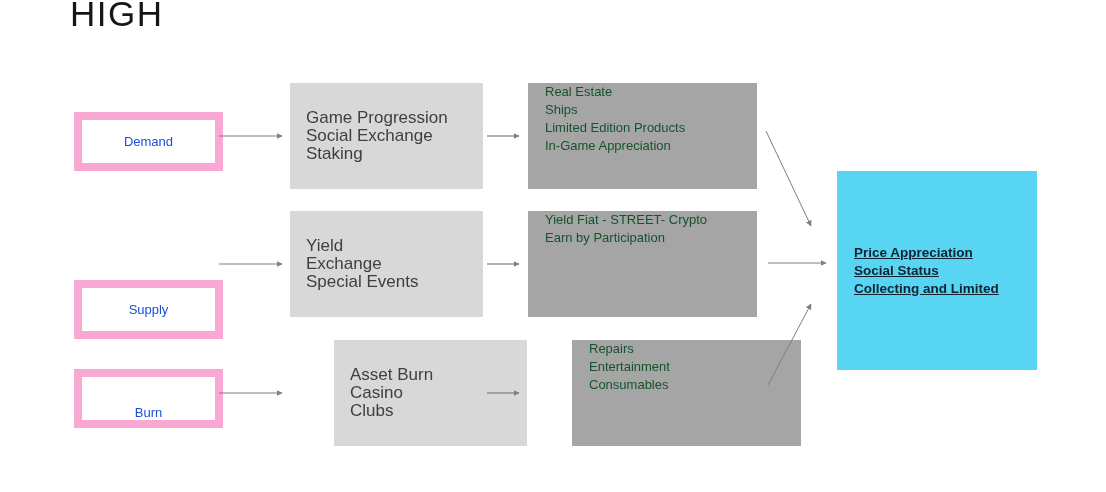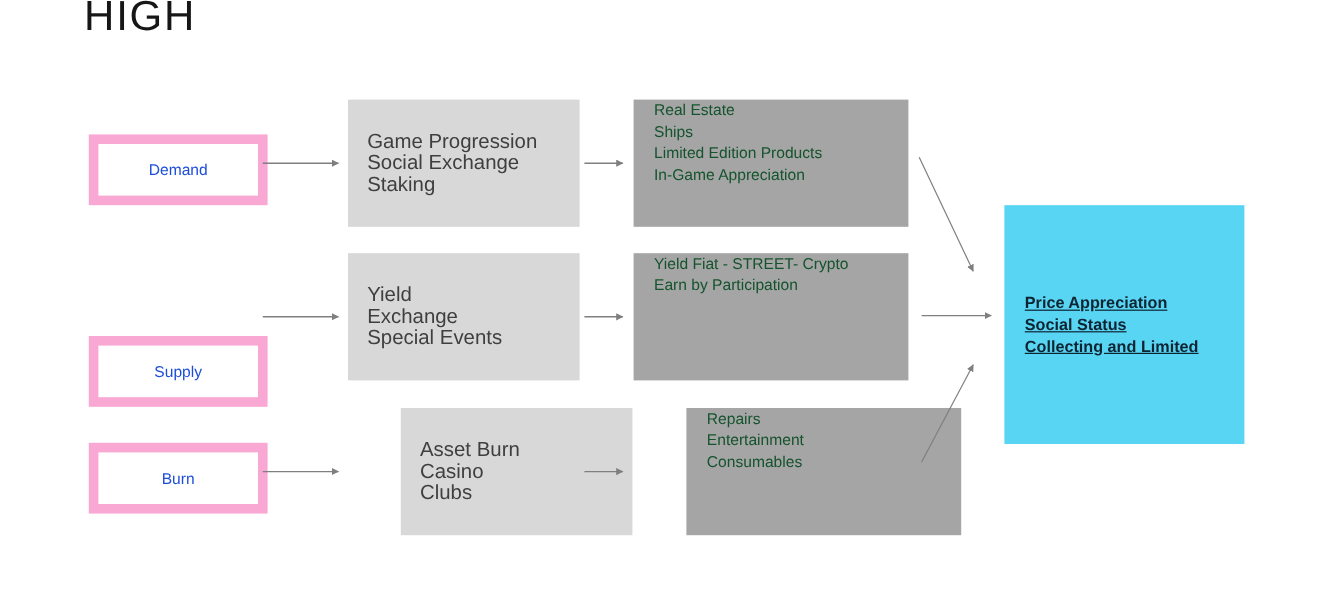--- a/index.html
+++ b/index.html
@@ -66,21 +66,21 @@
     box-sizing: border-box;
     font-size: 13px;
     line-height: 18px;
     color: #14532d;
   }
   .row1 .drivers-box, .row1 .outputs-box { top: 83px; }
   .row2 .drivers-box, .row2 .outputs-box { top: 211px; }
   .row3 .drivers-box, .row3 .outputs-box { top: 340px; margin-left: 44px; }
   .row1 .source-box { top: 112px; }
   .row2 .source-box { top: 232px; margin-top: 48px; }
-  .row3 .source-box { top: 369px; }
+  .row3 .source-box { top: 369px; align-items: flex-end; }
   .result-box {
     position: absolute;
     left: 837px;
     top: 171px;
     width: 200px;
     height: 199px;
     background: #58d5f2;
     display: flex;
     flex-direction: column;
     justify-content: center;

